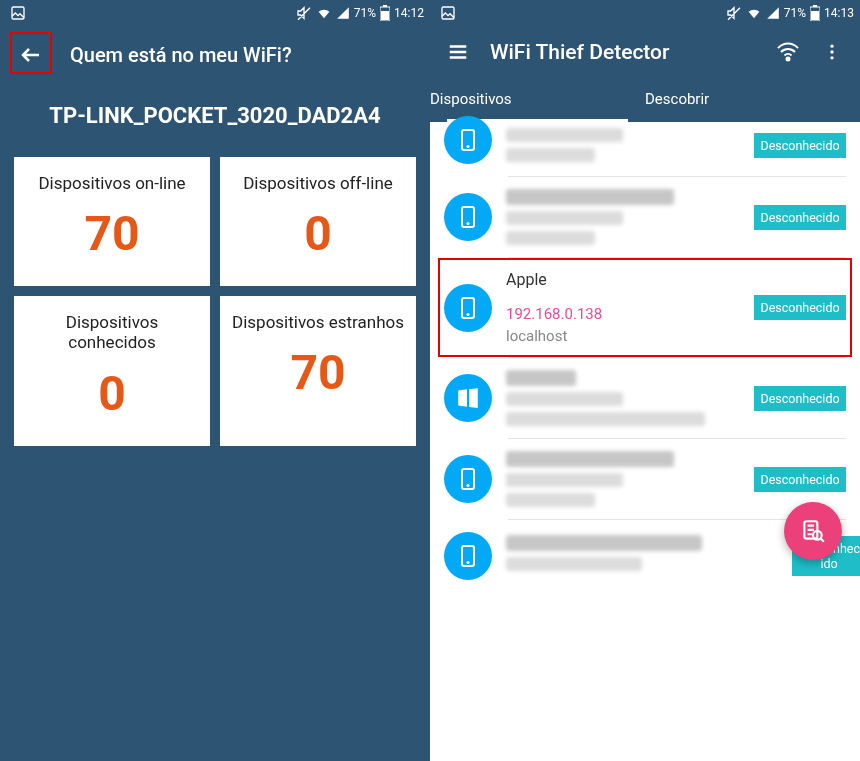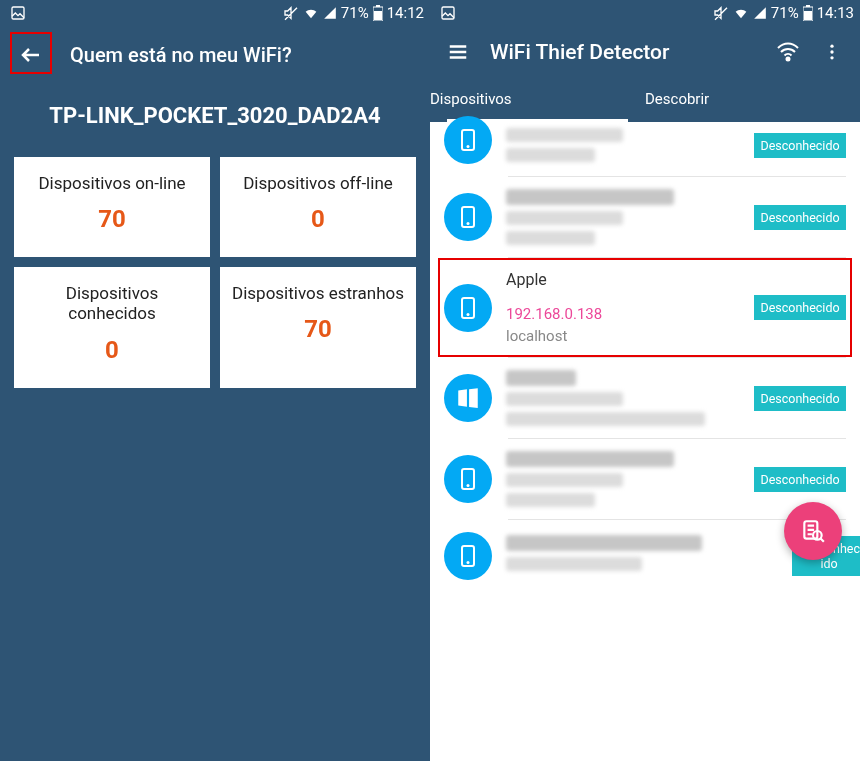--- a/index.html
+++ b/index.html
@@ -21,21 +21,21 @@
 
   
   .status-bar {
     height: 26px;
     background: #2e5474;
     display: flex;
     justify-content: flex-end;
     align-items: center;
     padding: 0 6px;
     color: #fff;
-    font-size: 15px;
+    font-size: 12px;
     gap: 4px;
   }
   .status-bar .picture-icon {
     margin-right: auto;
     margin-left: 4px;
   }
   .screen-right .status-bar { background: #2e5474; }
 
   
   .left-header {
@@ -83,21 +83,21 @@
     padding: 16px 10px 24px;
     text-align: center;
   }
   .stat-label {
     font-size: 17px;
     color: #222;
     line-height: 1.2;
     margin-bottom: 12px;
   }
   .stat-value {
-    font-size: 24px;
+    font-size: 48px;
     font-weight: 700;
     color: #e65818;
   }
 
   
   .right-header {
     background: #2e5474;
     color: #fff;
     padding: 14px 16px;
     display: flex;

